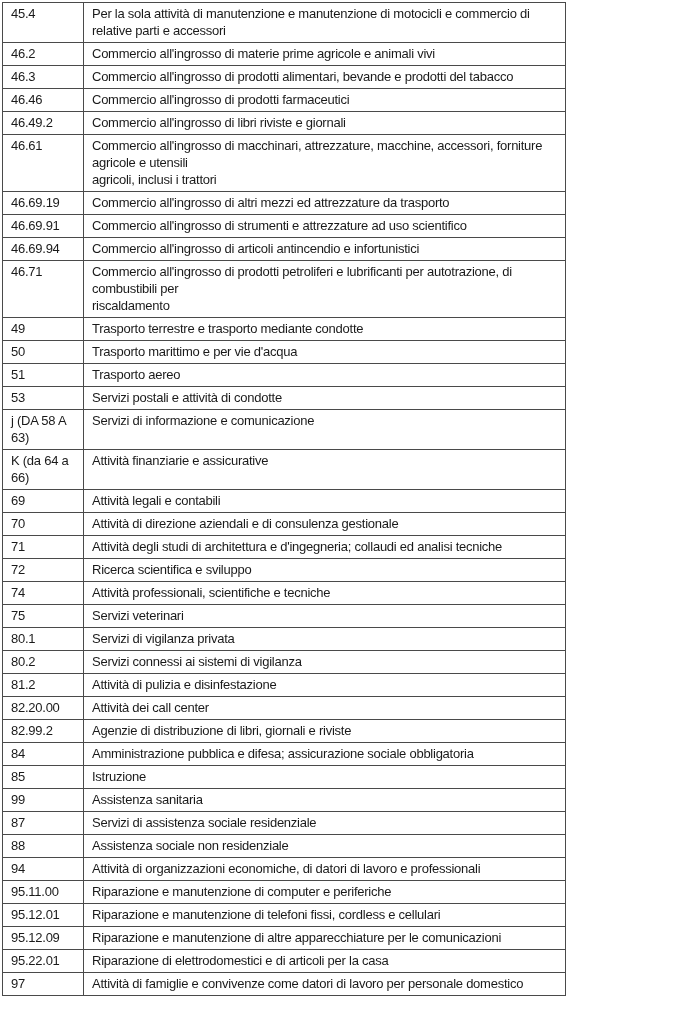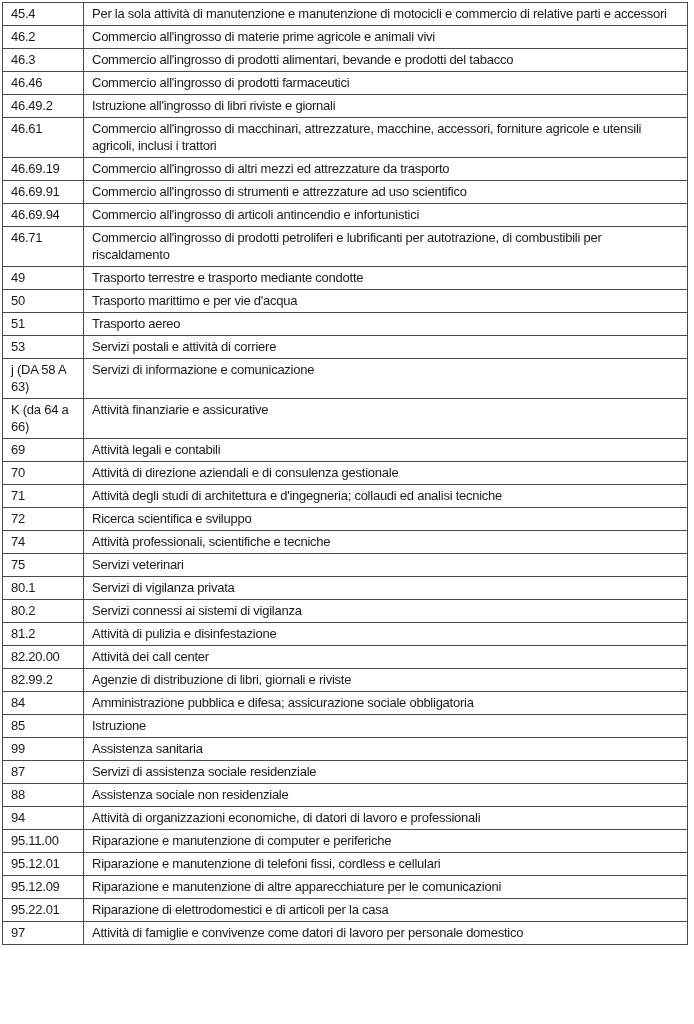--- a/index.html
+++ b/index.html
@@ -10,21 +10,21 @@
   body {
     width: 694px;
     font-family: "Liberation Sans", sans-serif;
     color: #1a1a1a;
   }
   .page {
     padding: 2px;
     box-sizing: border-box;
   }
   table.code-table {
-    width: 686px;
+    width: 564px;
     border-collapse: collapse;
     table-layout: fixed;
   }
   table.code-table td {
     border: 1px solid #4a4a4a;
     vertical-align: top;
     font-size: 13px;
     letter-spacing: -0.25px;
     line-height: 17px;
     padding: 2px 8px 3px 8px;
@@ -57,21 +57,21 @@
     <td class="desc-cell">Commercio all'ingrosso di prodotti alimentari, bevande e prodotti del tabacco</td>
   </tr>
 
   <tr>
     <td class="code-cell">46.46</td>
     <td class="desc-cell">Commercio all'ingrosso di prodotti farmaceutici</td>
   </tr>
 
   <tr>
     <td class="code-cell">46.49.2</td>
-    <td class="desc-cell">Istruzione all'ingrosso di libri riviste e giornali</td>
+    <td class="desc-cell">Commercio all'ingrosso di libri riviste e giornali</td>
   </tr>
 
   <tr>
     <td class="code-cell">46.61</td>
     <td class="desc-cell">Commercio all'ingrosso di macchinari, attrezzature, macchine, accessori, forniture agricole e utensili
 agricoli, inclusi i trattori</td>
   </tr>
 
   <tr>
     <td class="code-cell">46.69.19</td>
@@ -105,21 +105,21 @@
   </tr>
 
   <tr>
     <td class="code-cell">51</td>
     <td class="desc-cell">Trasporto aereo</td>
   </tr>
 
 
   <tr>
     <td class="code-cell">53</td>
-    <td class="desc-cell">Servizi postali e attività di corriere</td>
+    <td class="desc-cell">Servizi postali e attività di condotte</td>
   </tr>
 
 
   <tr>
     <td class="code-cell">j (DA 58 A
 63)</td>
     <td class="desc-cell">Servizi di informazione e comunicazione</td>
   </tr>
 
   <tr>

